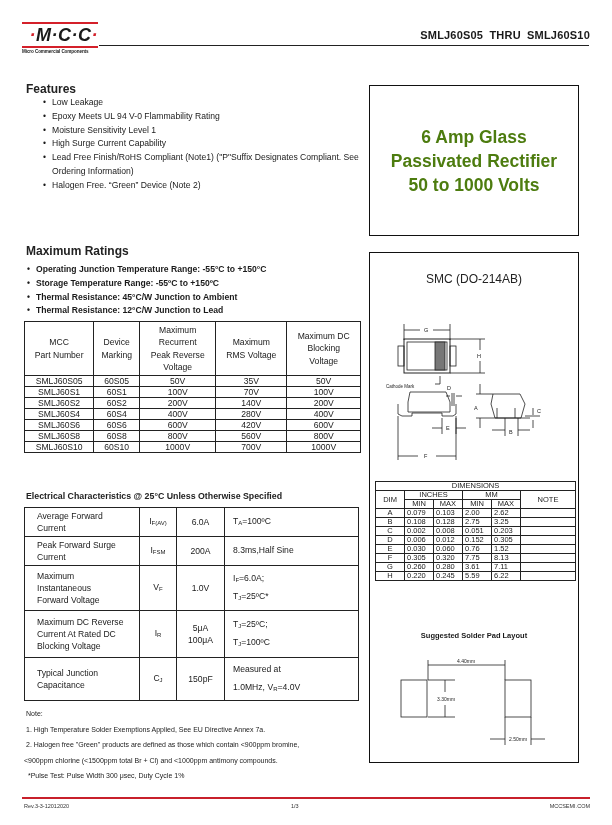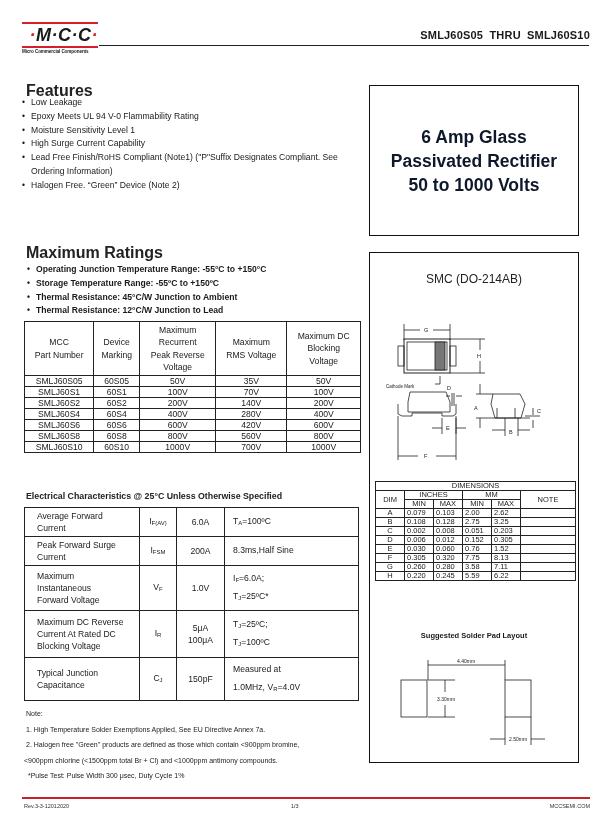--- a/index.html
+++ b/index.html
@@ -11,28 +11,28 @@
     .logo { left: 22px; top: 22px; width: 76px; }
     .logo .bar { height: 2px; background: #d4202a; }
     .logo .mark { font-style: italic; font-weight: bold; font-size: 18px; color: #1a1a1a;
                   letter-spacing: 0.5px; line-height: 20px; text-align: right; margin: 1px 0; }
     .logo .mark .dot { color: #d4202a; }
     .logo .sub { font-size: 4.6px; font-weight: bold; letter-spacing: -0.1px; margin-top: 1px; white-space: nowrap; }
     .header-rule { left: 99px; top: 45px; width: 490px; height: 1px; background: #222; }
     .doc-title { right: 22px; top: 29px; font-size: 11px; font-weight: bold; letter-spacing: 0.2px; word-spacing: 3px; }
 
     
-    .h2 { font-weight: bold; font-size: 16px; color: #222; }
+    .h2 { font-weight: bold; font-size: 12px; color: #222; }
     ul.b { list-style: none; margin: 0; padding: 0; }
     ul.b li { position: relative; padding-left: 10px; font-size: 8.6px; line-height: 13.8px; }
     ul.b li::before { content: "\2022"; position: absolute; left: 1px; top: 0; }
 
     .title-box { left: 369px; top: 85px; width: 208px; height: 149px; border: 1.2px solid #111;
                  display: flex; align-items: center; justify-content: center; text-align: center; }
-    .title-box div { font-weight: bold; font-size: 17.5px; line-height: 24px; color: #0f172a; }
+    .title-box div { font-weight: bold; font-size: 17.5px; line-height: 24px; color: #4d7c0f; }
 
     
     table { border-collapse: collapse; }
     .rt { left: 24px; top: 321px; width: 337px; font-size: 8.6px; }
     .rt td, .rt th { border: 1px solid #222; text-align: center; padding: 0 2px; font-weight: normal; }
     .rt th { height: 53px; line-height: 12.5px; }
     .rt td { height: 10px; line-height: 10px; }
 
     
     .et { left: 24px; top: 507px; width: 335px; font-size: 8.6px; }
@@ -63,21 +63,21 @@
 <div class="abs logo">
   <div class="bar"></div>
   <div class="mark"><span class="dot">·</span><span>M·C·C</span><span class="dot">·</span></div>
   <div class="bar"></div>
   <div class="sub">Micro Commercial Components</div>
 </div>
 <div class="abs header-rule"></div>
 <div class="abs doc-title">SMLJ60S05  THRU  SMLJ60S10</div>
 
 <div class="abs h2" style="left:26px; top:82px;">Features</div>
-<ul class="abs b" style="left:21px; top:96px; width:330px;" id="features-list">
+<ul class="abs b" style="left:42px; top:96px; width:330px;" id="features-list">
     <li>Low Leakage</li>
     <li>Epoxy Meets UL 94 V-0 Flammability Rating</li>
     <li>Moisture Sensitivity Level 1</li>
     <li>High Surge Current Capability</li>
     <li>Lead Free Finish/RoHS Compliant (Note1) ("P"Suffix Designates Compliant. See Ordering Information)</li>
     <li>Halogen Free. “Green” Device (Note 2)</li>
   </ul>
 
 <div class="abs title-box">
   <div>
@@ -337,21 +337,21 @@
         <td style="text-align:left;padding-left:2px">0.305</td>
         <td style="text-align:left;padding-left:2px">0.320</td>
         <td style="text-align:left;padding-left:2px">7.75</td>
         <td style="text-align:left;padding-left:2px">8.13</td>
         <td style=""></td>
       </tr>
       <tr>
         <td style="">G</td>
         <td style="text-align:left;padding-left:2px">0.260</td>
         <td style="text-align:left;padding-left:2px">0.280</td>
-        <td style="text-align:left;padding-left:2px">3.58</td>
+        <td style="text-align:left;padding-left:2px">3.61</td>
         <td style="text-align:left;padding-left:2px">7.11</td>
         <td style=""></td>
       </tr>
       <tr>
         <td style="">H</td>
         <td style="text-align:left;padding-left:2px">0.220</td>
         <td style="text-align:left;padding-left:2px">0.245</td>
         <td style="text-align:left;padding-left:2px">5.59</td>
         <td style="text-align:left;padding-left:2px">6.22</td>
         <td style=""></td>

